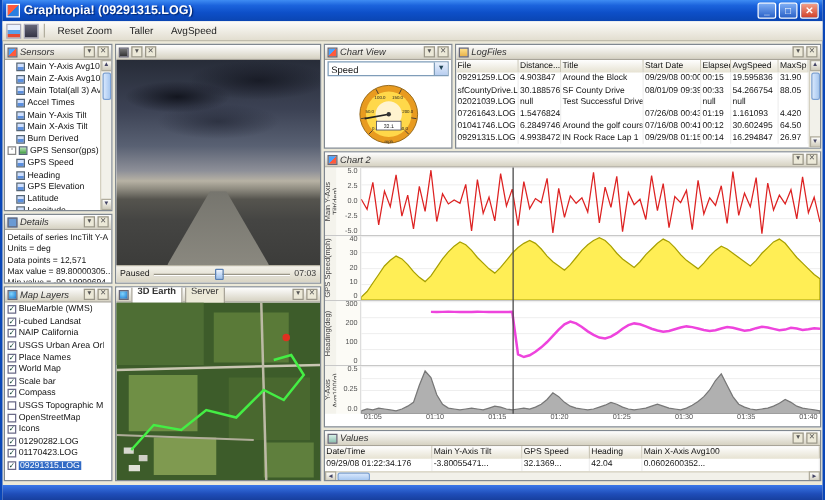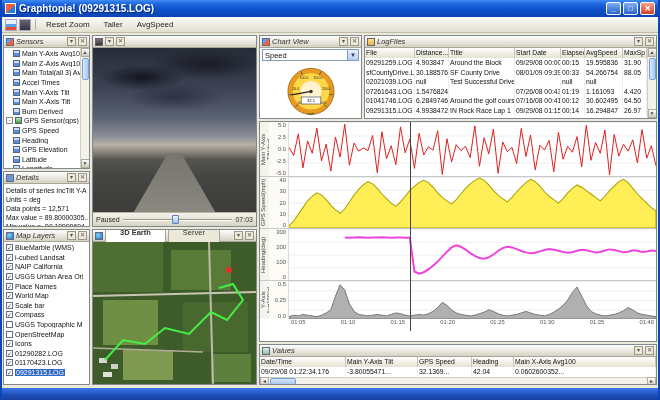--- a/index.html
+++ b/index.html
@@ -24,21 +24,21 @@
 .phead{height:12px;flex:0 0 12px;background:linear-gradient(#fefefe,#d6d2c2);border-bottom:1px solid #a8a498;display:flex;align-items:center;padding:0 2px;gap:2px;font-size:7.5px;color:#333;}
 .ptitle{flex:1;white-space:nowrap;overflow:hidden;font-style:italic;}
 .pbtn{width:9px;height:9px;border:1px solid #9a9688;background:#ece9d8;font-size:6px;line-height:7px;text-align:center;color:#555;flex:0 0 9px;}
 .ihd{width:8px;height:8px;border:1px solid #667;flex:0 0 8px;}
 .ihd-chart{background:linear-gradient(135deg,#4aa3ff 50%,#ff5a3c 50%);}
 .ihd-info{background:#6a9ad4;}
 .ihd-globe{background:radial-gradient(circle at 35% 35%,#7fd4ff,#1a72c8);}
 .ihd-video{background:linear-gradient(#777,#333);}
 .ihd-folder{background:linear-gradient(#ffe08a,#e8b24a);}
 .ihd-table{background:linear-gradient(#d8f0e8,#8cc0b0);}
-.tab{padding:0 14px;border:1px solid #a8a498;border-bottom:none;background:#ece9d8;height:18px;line-height:10px;}
+.tab{padding:0 4px;border:1px solid #a8a498;border-bottom:none;background:#ece9d8;height:18px;line-height:10px;}
 .tab.active{background:#fff;font-weight:bold;}
 .body-row{flex:1;display:flex;min-height:0;}
 .list{flex:1;overflow:hidden;padding:1px 0;}
 .li{display:flex;align-items:center;gap:2px;height:9.6px;padding-left:2px;white-space:nowrap;font-size:7px;}
 .li.lv1{padding-left:9px;}
 .li.sel .lbl{background:#316ac5;color:#fff;padding:0 1px;}
 .exp{width:7px;height:7px;border:1px solid #888;background:#fff;font-size:6px;line-height:5px;text-align:center;flex:0 0 7px;}
 .cb{width:7px;height:7px;border:1px solid #6a6a88;background:#fff;font-size:6px;line-height:6px;text-align:center;flex:0 0 7px;color:#143;}
 .ic{width:7px;height:7px;border:1px solid #567;flex:0 0 7px;}
 .chart-icon{background:linear-gradient(180deg,#cfe0ff 50%,#5a8fe0 50%);}
@@ -421,20 +421,26 @@
         <div class="vsb">
           <span class="sb-btn">▲</span>
           <span class="sb-thumb-v"></span>
           <span class="sb-fill"></span>
           <span class="sb-btn">▼</span>
         </div>
       </div>
     </div>
 
     <div class="panel" style="left:257px;top:88px;width:398px;height:221px;">
+      <div class="phead">
+        <span class="ihd ihd-chart"></span>
+        <span class="ptitle">Chart 2</span>
+        <span class="pbtn">▾</span>
+        <span class="pbtn">✕</span>
+      </div>
       <div class="c2body">
         <div class="c2row" style="flex:0 0 55px;">
           <div class="c2rot">Main Y-Axis Tilt(deg)</div>
           <div class="c2ticks">
               <span>5.0</span>
               <span>2.5</span>
               <span>0.0</span>
               <span>-2.5</span>
               <span>-5.0</span>
             </div>

